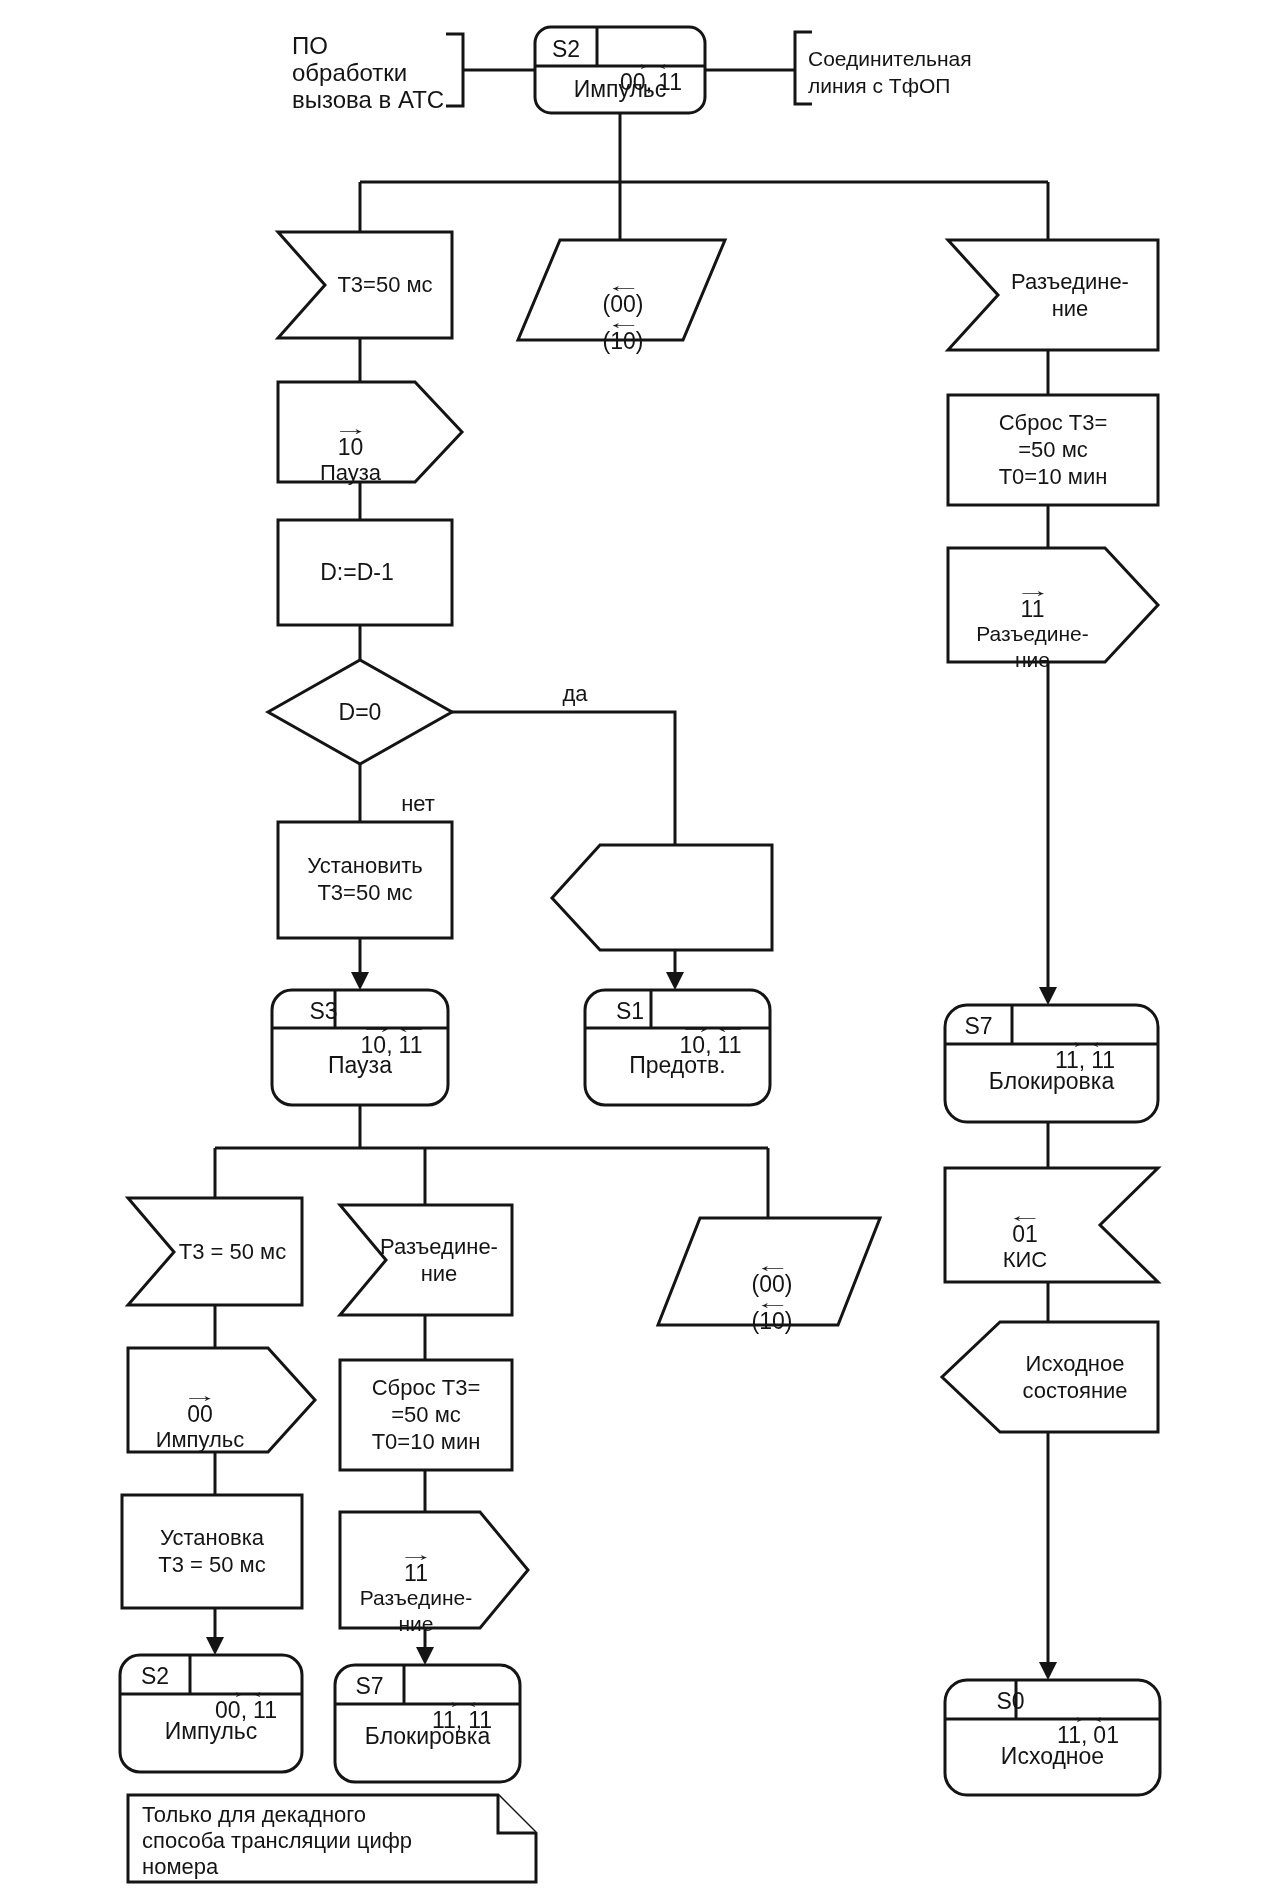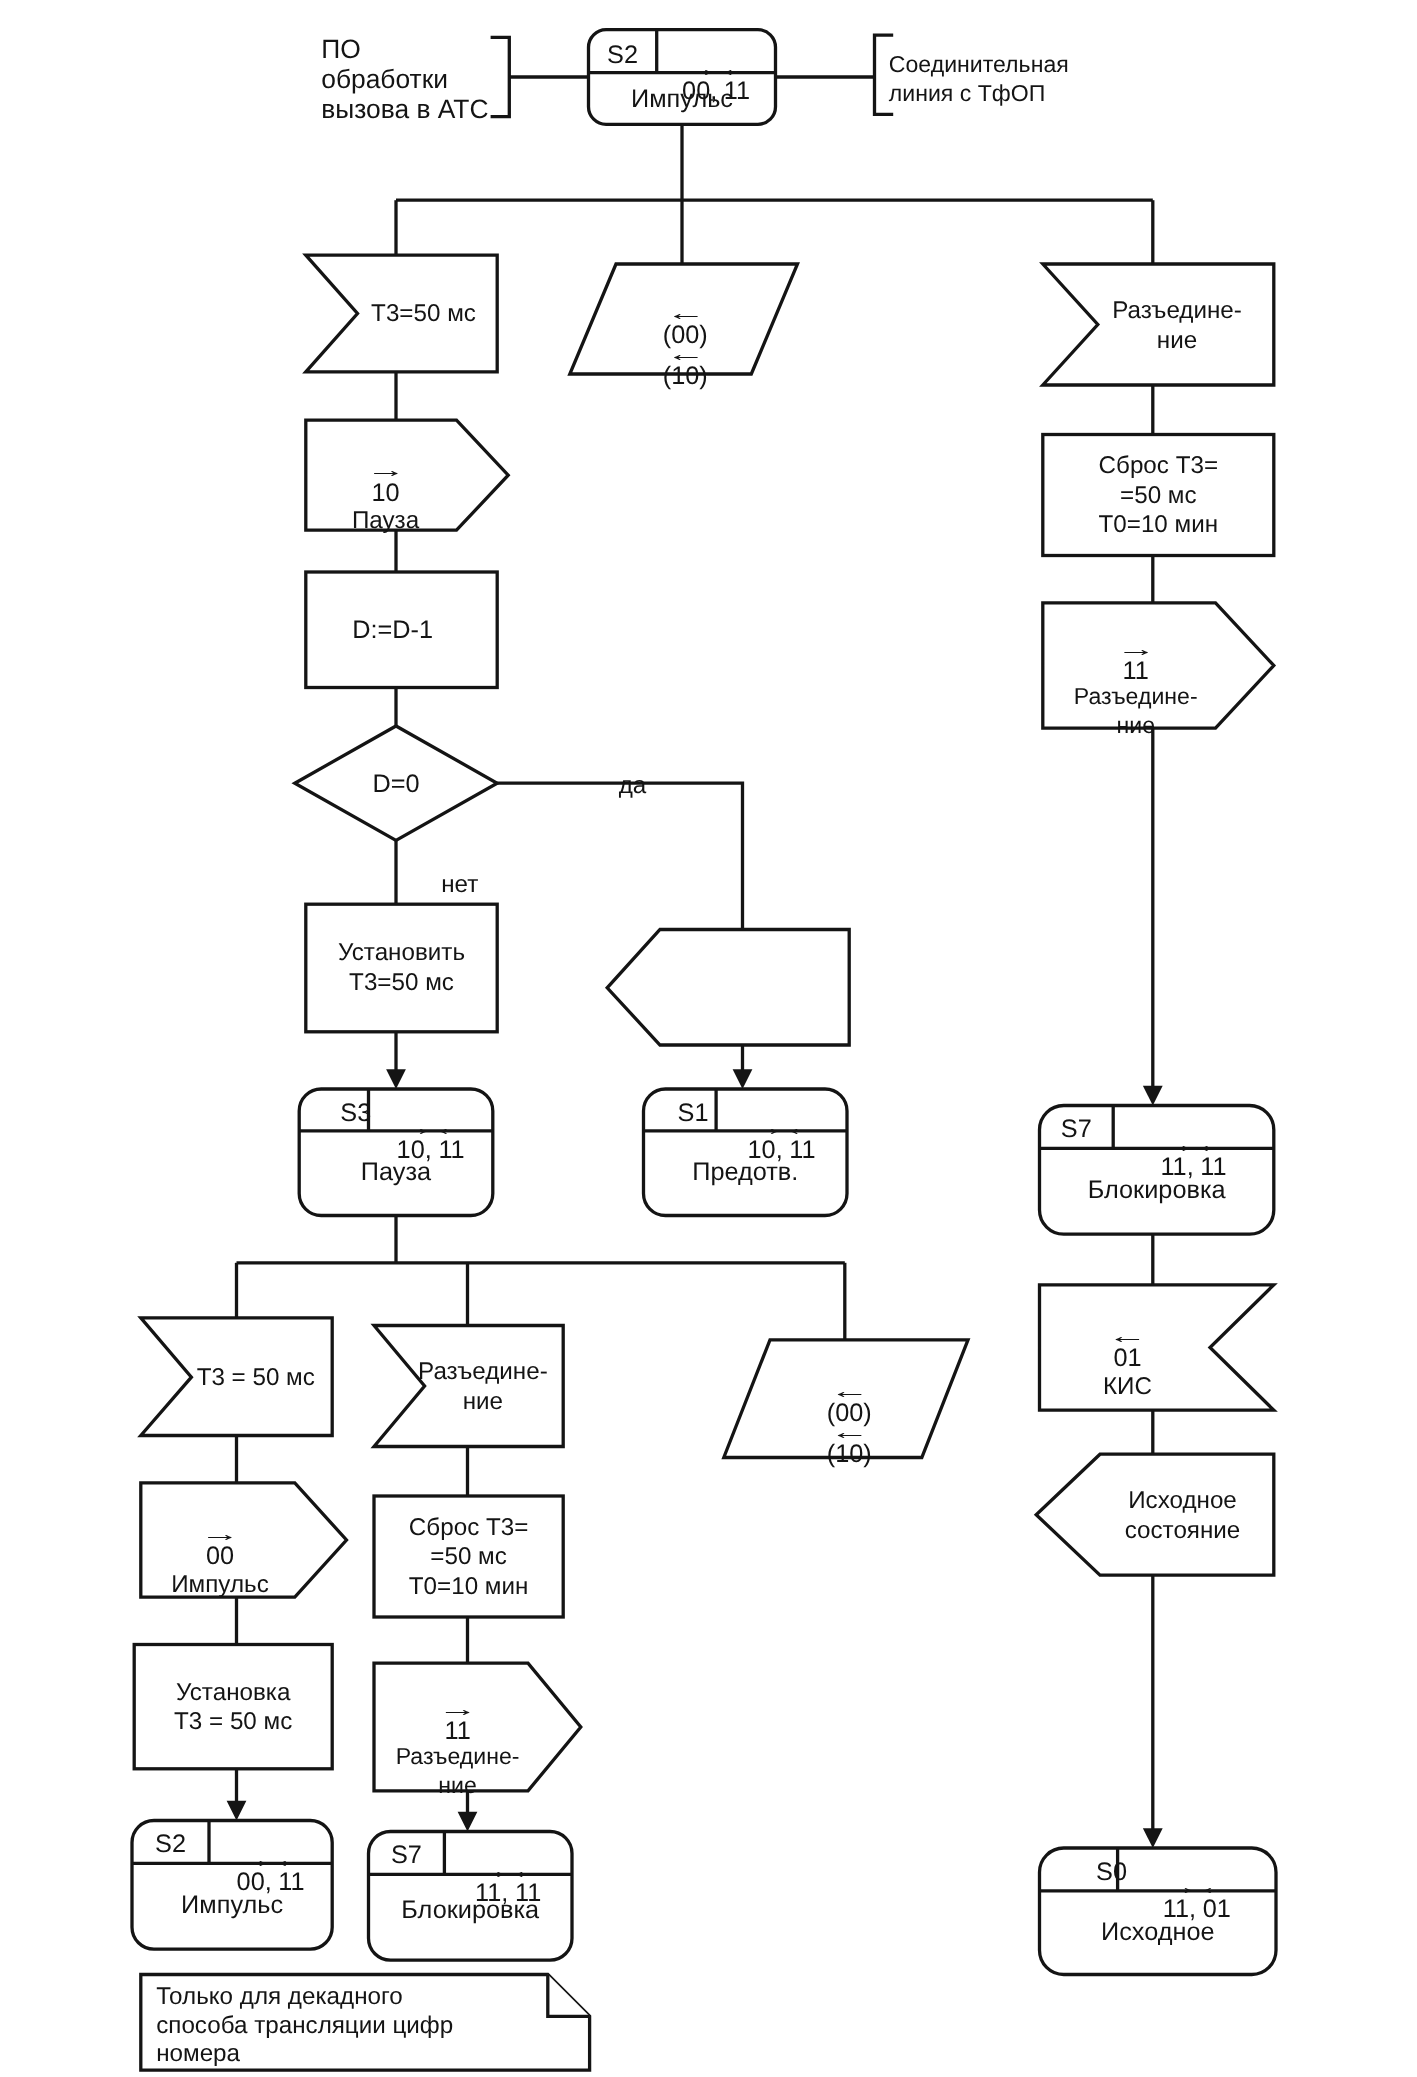--- a/index.html
+++ b/index.html
@@ -149,21 +149,21 @@
 <div class="lbl" style="left:320px;top:271px;width:130px;">Т3=50 мс</div>
 
 <div class="lbl" style="left:283px;top:395px;width:135px;">
   <span class="code"><span class="arr">→</span><span class="dig">10</span></span>
   <span class="mlabel">Пауза</span>
 </div>
 
 <div class="lbl" style="left:278px;top:559px;width:158px;font-size:23px;">D:=D-1</div>
 
 <div class="lbl" style="left:300px;top:699px;width:120px;font-size:23px;">D=0</div>
-<div class="lbl" style="left:545px;top:680px;width:60px;margin-top:20px;">да</div>
+<div class="lbl" style="left:545px;top:680px;width:60px;">да</div>
 <div class="lbl" style="left:378px;top:790px;width:80px;">нет</div>
 
 <div class="lbl" style="left:282px;top:852px;width:166px;">Установить
 Т3=50 мс</div>
 
 <div class="lbl sid" style="left:272px;top:998px;width:63px;padding-left:20px;">S3</div>
 <div class="lbl" style="left:335px;top:993px;width:113px;">
   <span class="code"><span class="arr">→</span><span class="dig">10,</span></span><span class="code"><span class="arr">←</span><span class="dig">11</span></span>
 </div>
 <div class="lbl sname" style="left:272px;top:1052px;width:176px;">Пауза</div>

